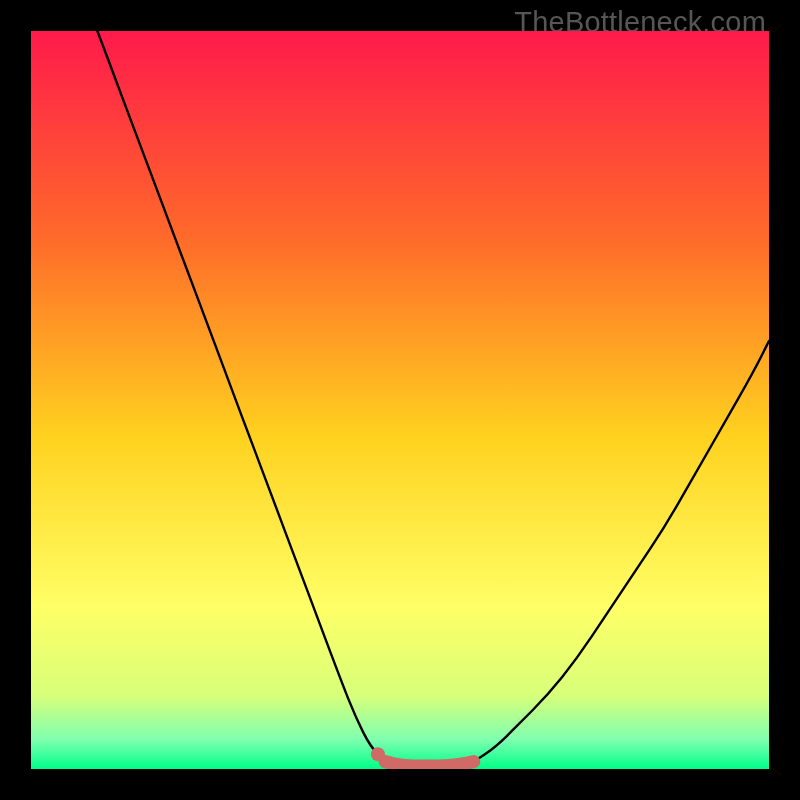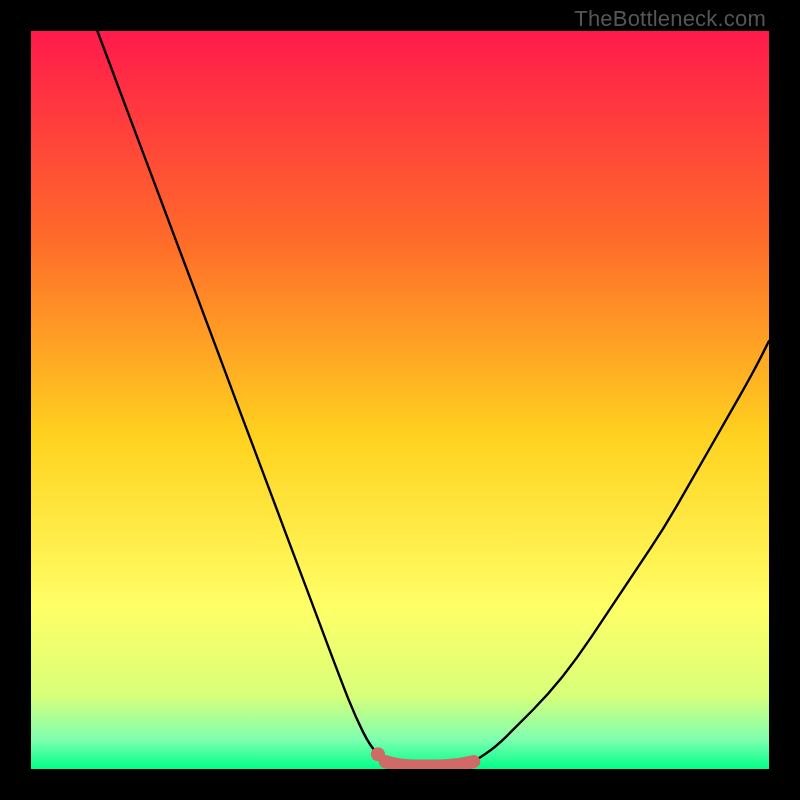--- a/index.html
+++ b/index.html
@@ -24,21 +24,21 @@
     top: 31px;
     width: 738px;
     height: 738px;
     
   }
   .watermark {
     position: absolute;
     top: 6px;
     right: 34px;
     font-family: Arial, Helvetica, sans-serif;
-    font-size: 22px;
+    font-size: 29px;
     font-weight: 500;
     color: #565656;
     letter-spacing: 0.2px;
   }
   svg { display: block; }
 </style>
 </head>
 <body>
 
 <div class="frame">

